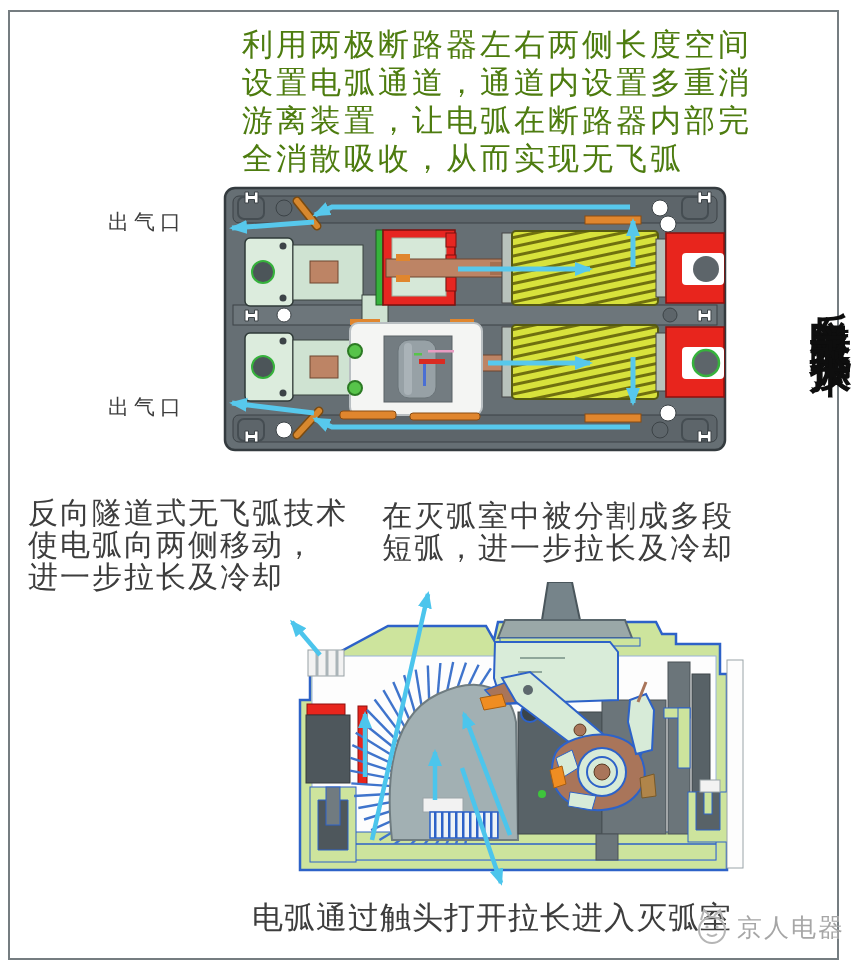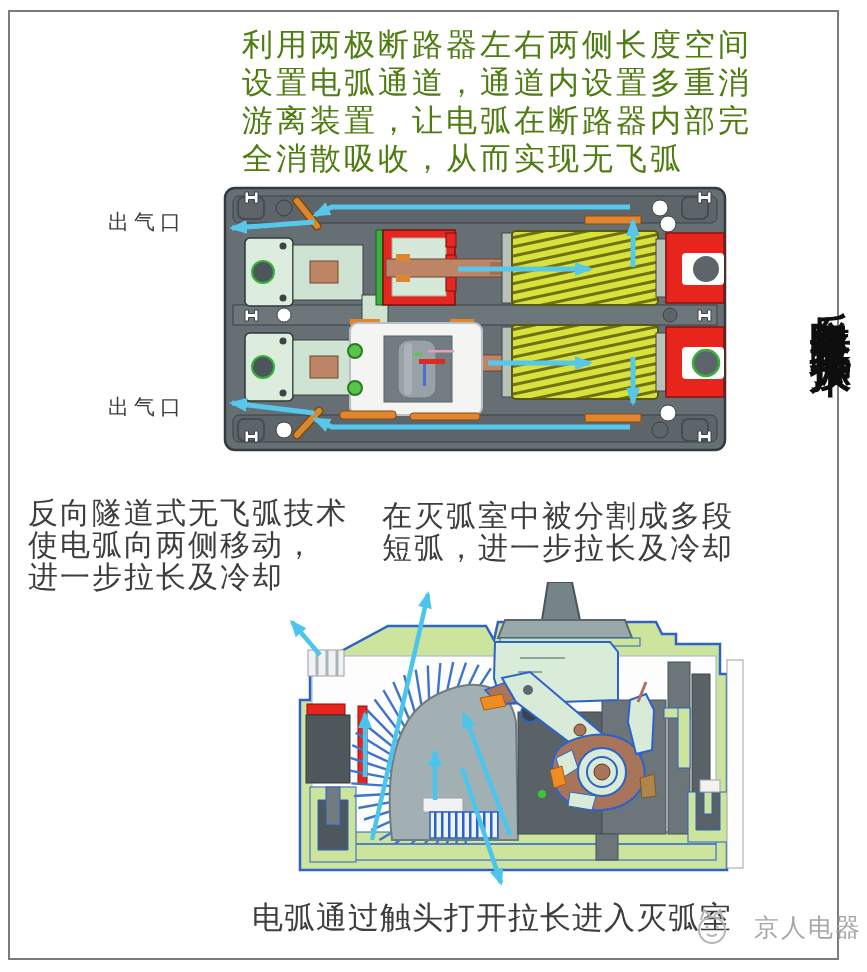--- a/index.html
+++ b/index.html
@@ -16,21 +16,21 @@
           writing-mode:vertical-rl;text-orientation:upright;
           font-size:41px;font-weight:bold;letter-spacing:5px;color:#0e0e0e;}
   .note{position:absolute;font-size:30px;line-height:32px;letter-spacing:2px;
         white-space:pre-line;color:#3d3d3d;}
   .note-left{left:28px;top:497px;width:345px;}
   .note-right{left:382px;top:500px;width:380px;}
   .caption{position:absolute;left:252px;top:897px;font-size:31px;letter-spacing:1px;color:#3d3d3d;}
   .diagram{position:absolute;}
   #topDiagram{left:200px;top:183px;}
   #bottomDiagram{left:280px;top:582px;}
-  .watermark{position:absolute;left:692px;top:906px;display:flex;align-items:center;gap:22px;color:#a6a6a6;}
+  .watermark{position:absolute;left:692px;top:906px;display:flex;align-items:center;gap:5px;color:#a6a6a6;}
   .watermark .wm-text{font-size:25px;letter-spacing:2px;color:#a6a6a6;}
 </style>
 </head>
 <body>
 
 <div class="page">
 
   <div class="frame"></div>
 
   <div class="intro">利用两极断路器左右两侧长度空间

